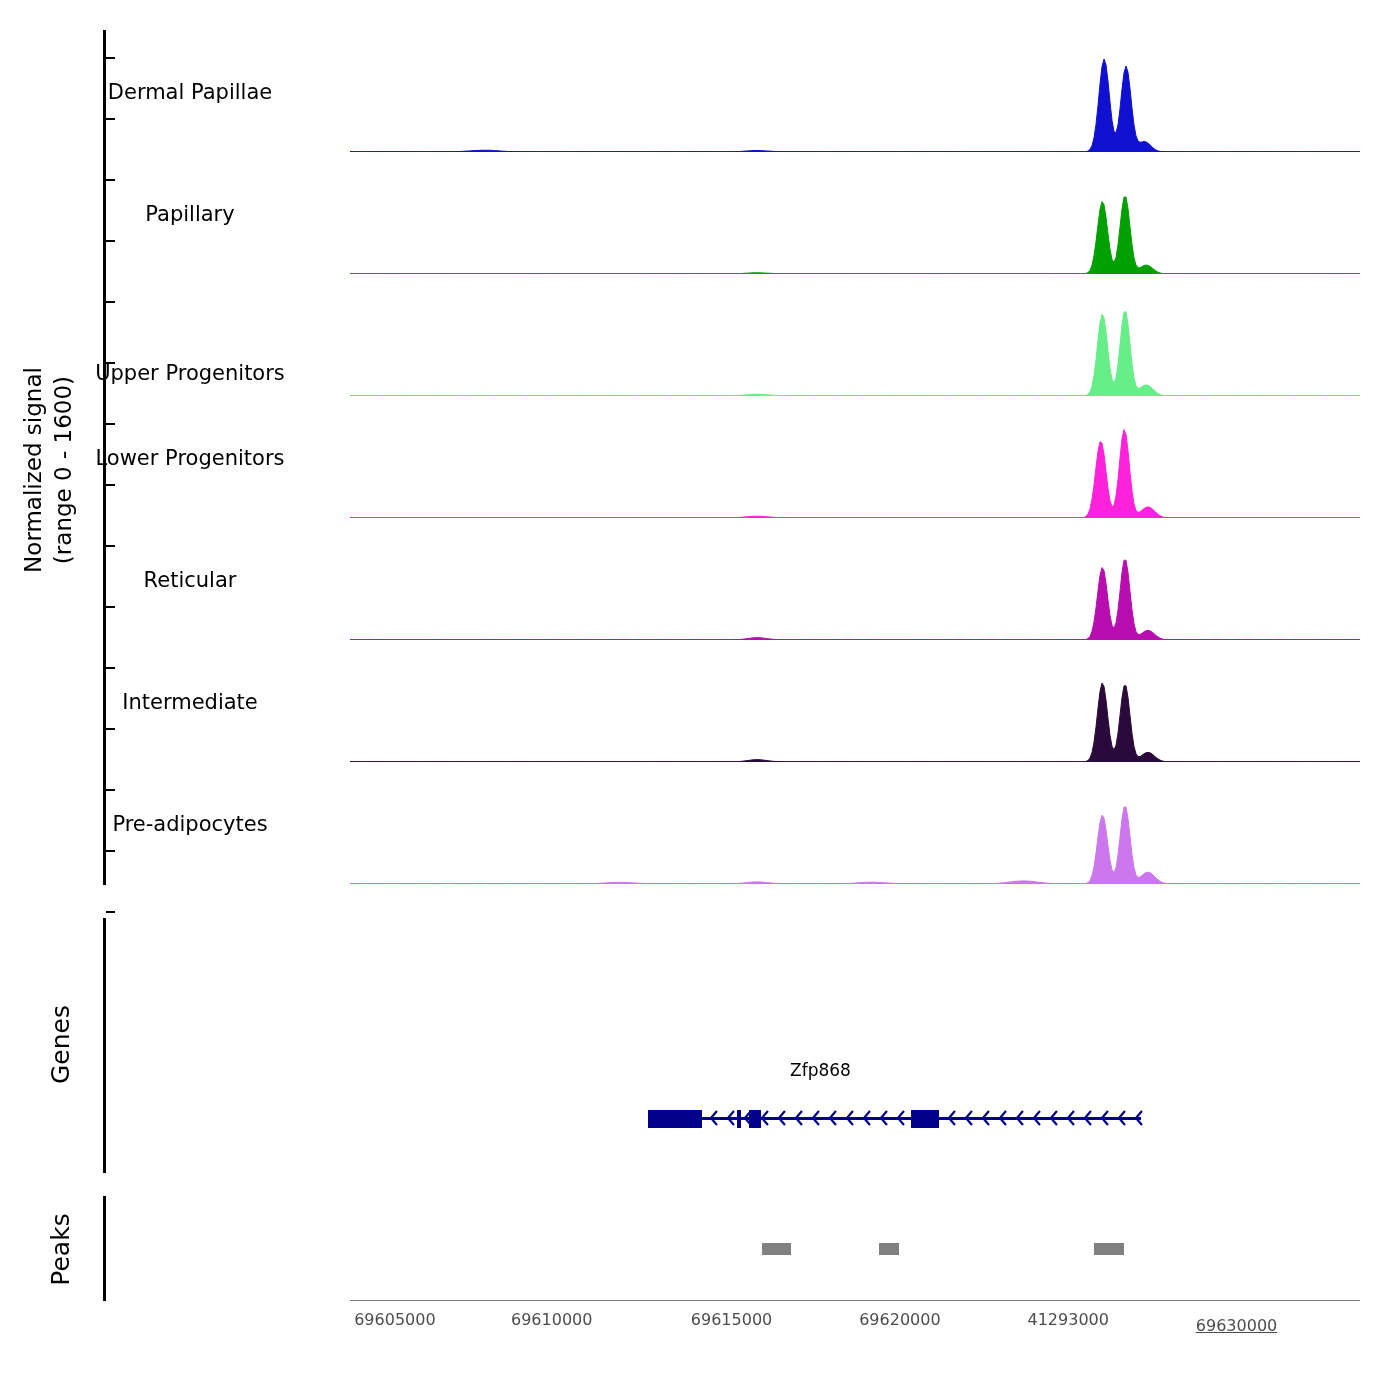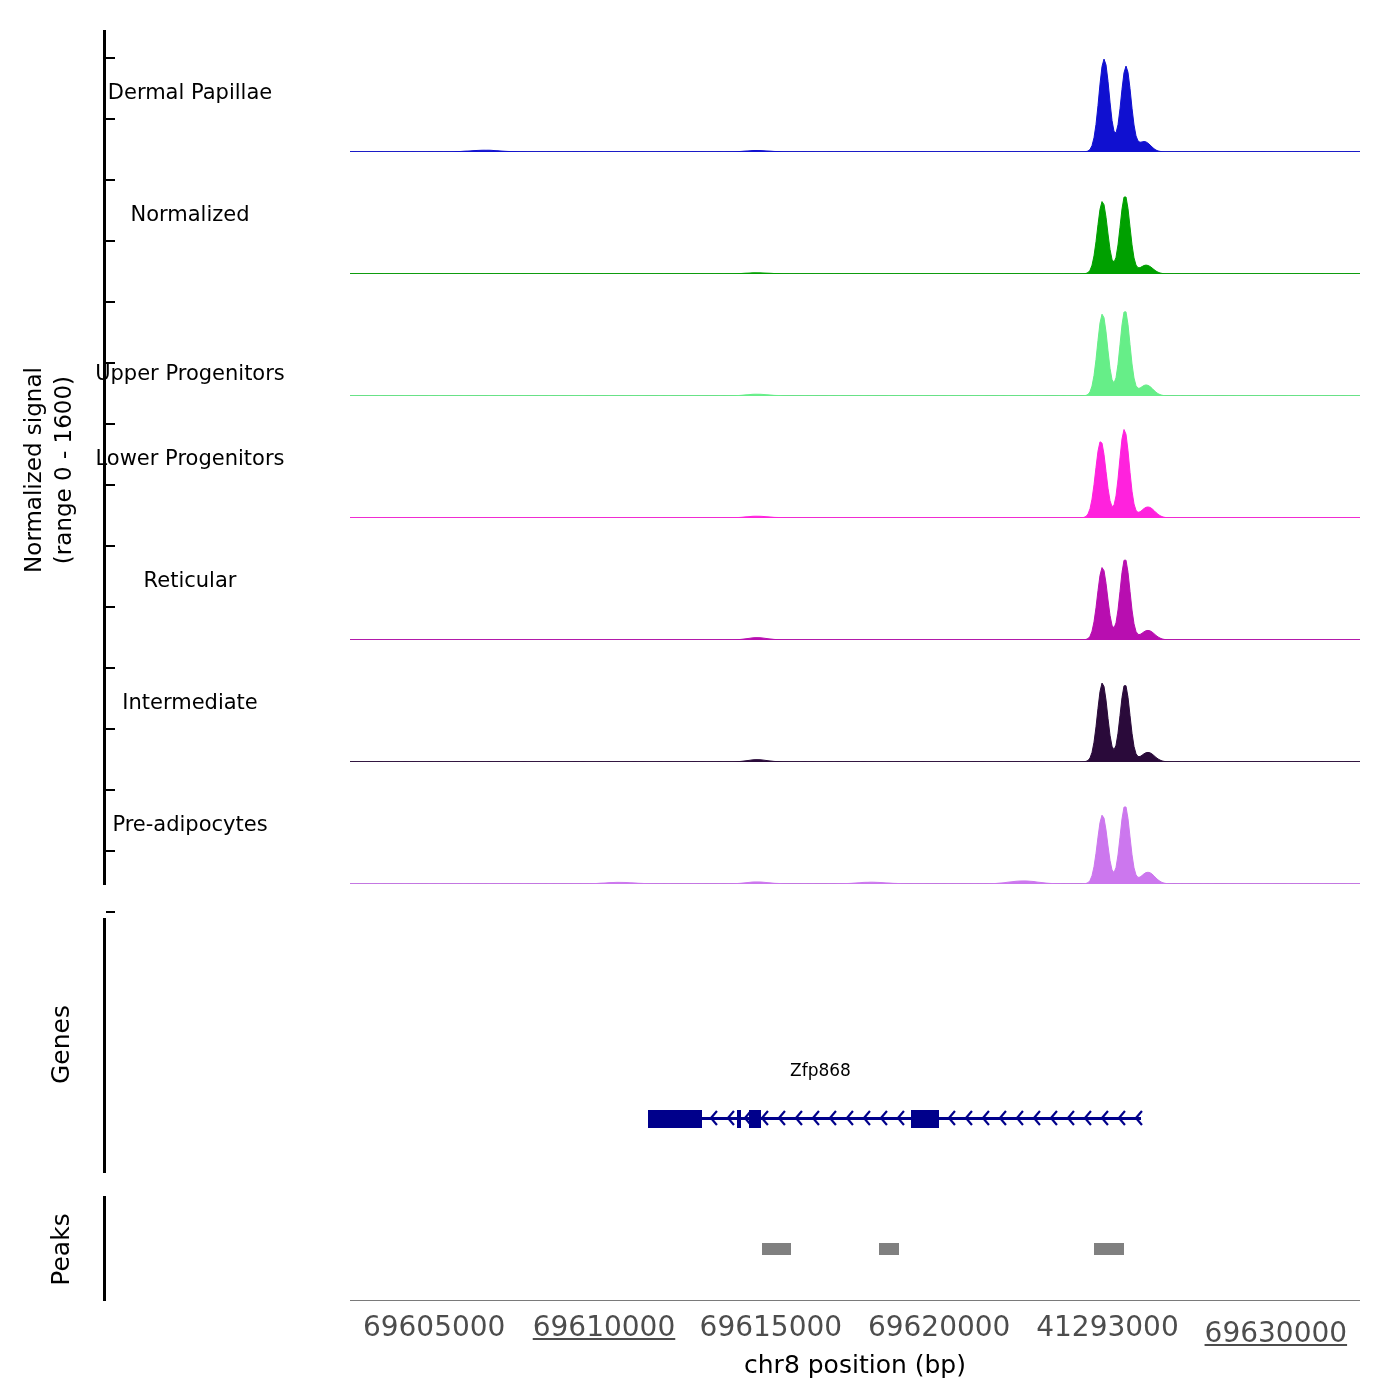--- a/index.html
+++ b/index.html
@@ -101,24 +101,24 @@
   }
 
   
   .xaxis-line {
     position: absolute;
     background: #7a7a7a;
     height: 1px;
   }
   .xtick-label {
     position: absolute;
-    font-size: 28px;
+    font-size: 16px;
     color: #4d4d4d;
     white-space: nowrap;
-    text-align: center;
+    text-align: left;
   }
   .xaxis-title {
     position: absolute;
     font-size: 25px;
     color: #000;
     text-align: center;
     white-space: nowrap;
   }
   .side-label {
     position: absolute;
@@ -157,21 +157,21 @@
         <polygon points="0,122 0,121.86 2,121.78 4,121.75 6,121.78 8,121.84 10,121.83 12,121.83 14,121.85 16,121.85 18,121.84 20,121.79 22,121.77 24,121.80 26,121.83 28,121.76 30,121.74 32,121.78 34,121.85 36,121.80 38,121.80 40,121.83 42,121.85 44,121.85 46,121.82 48,121.80 50,121.83 52,121.82 54,121.76 56,121.75 58,121.80 60,121.83 62,121.77 64,121.77 66,121.81 68,121.85 70,121.84 72,121.85 74,121.83 76,121.85 78,121.81 80,121.76 82,121.76 84,121.82 86,121.81 88,121.75 90,121.75 92,121.80 94,121.82 96,121.78 98,121.78 100,121.79 102,121.76 104,121.69 106,121.60 108,121.54 110,121.52 112,121.38 114,121.22 116,121.12 118,121.05 120,120.91 122,120.74 124,120.62 126,120.53 128,120.43 130,120.33 132,120.25 134,120.22 136,120.26 138,120.23 140,120.26 142,120.38 144,120.57 146,120.66 148,120.76 150,120.93 152,121.11 154,121.24 156,121.36 158,121.46 160,121.54 162,121.62 164,121.62 166,121.64 168,121.70 170,121.79 172,121.73 174,121.72 176,121.76 178,121.83 180,121.81 182,121.81 184,121.83 186,121.85 188,121.84 190,121.80 192,121.78 194,121.81 196,121.83 198,121.76 200,121.74 202,121.79 204,121.85 206,121.79 208,121.78 210,121.82 212,121.85 214,121.85 216,121.83 218,121.81 220,121.84 222,121.82 224,121.76 226,121.75 228,121.80 230,121.82 232,121.76 234,121.76 236,121.81 238,121.85 240,121.83 242,121.85 244,121.84 246,121.85 248,121.82 250,121.77 252,121.77 254,121.83 256,121.80 258,121.75 260,121.75 262,121.81 264,121.83 266,121.80 268,121.81 270,121.85 272,121.85 274,121.83 276,121.80 278,121.80 280,121.85 282,121.79 284,121.74 286,121.76 288,121.83 290,121.81 292,121.77 294,121.79 296,121.83 298,121.85 300,121.85 302,121.83 304,121.83 306,121.85 308,121.79 310,121.75 312,121.77 314,121.85 316,121.78 318,121.75 320,121.78 322,121.84 324,121.83 326,121.83 328,121.85 330,121.85 332,121.84 334,121.80 336,121.77 338,121.80 340,121.84 342,121.77 344,121.74 346,121.78 348,121.85 350,121.80 352,121.79 354,121.82 356,121.85 358,121.85 360,121.82 362,121.80 364,121.82 366,121.82 368,121.76 370,121.74 372,121.79 374,121.83 376,121.76 378,121.74 380,121.76 382,121.77 384,121.72 386,121.67 388,121.58 390,121.49 392,121.35 394,121.17 396,121.02 398,120.92 400,120.79 402,120.60 404,120.51 406,120.51 408,120.54 410,120.55 412,120.64 414,120.78 416,120.91 418,121.03 420,121.13 422,121.27 424,121.44 426,121.51 428,121.54 430,121.61 432,121.72 434,121.76 436,121.75 438,121.78 440,121.82 442,121.85 444,121.84 446,121.81 448,121.81 450,121.85 452,121.79 454,121.75 456,121.76 458,121.83 460,121.80 462,121.76 464,121.78 466,121.83 468,121.84 470,121.84 472,121.85 474,121.84 476,121.84 478,121.79 480,121.76 482,121.78 484,121.85 486,121.78 488,121.74 490,121.77 492,121.84 494,121.82 496,121.81 498,121.83 500,121.85 502,121.84 504,121.81 506,121.79 508,121.81 510,121.83 512,121.76 514,121.74 516,121.78 518,121.85 520,121.79 522,121.78 524,121.81 526,121.85 528,121.85 530,121.83 532,121.82 534,121.83 536,121.82 538,121.76 540,121.75 542,121.80 544,121.83 546,121.77 548,121.76 550,121.80 552,121.85 554,121.83 556,121.84 558,121.84 560,121.85 562,121.82 564,121.78 566,121.77 568,121.82 570,121.81 572,121.75 574,121.75 576,121.81 578,121.84 580,121.80 582,121.81 584,121.84 586,121.85 588,121.83 590,121.80 592,121.80 594,121.84 596,121.79 598,121.74 600,121.75 602,121.82 604,121.81 606,121.77 608,121.79 610,121.83 612,121.85 614,121.85 616,121.83 618,121.82 620,121.85 622,121.79 624,121.75 626,121.77 628,121.84 630,121.79 632,121.75 634,121.77 636,121.83 638,121.83 640,121.82 642,121.85 644,121.85 646,121.84 648,121.80 650,121.77 652,121.79 654,121.85 656,121.77 658,121.74 660,121.77 662,121.84 664,121.81 666,121.79 668,121.82 670,121.85 672,121.85 674,121.82 676,121.80 678,121.82 680,121.83 682,121.76 684,121.74 686,121.79 688,121.84 690,121.78 692,121.77 694,121.80 696,121.85 698,121.84 700,121.85 702,121.83 704,121.84 706,121.82 708,121.77 710,121.76 712,121.81 714,121.82 716,121.76 718,121.75 720,121.80 722,121.85 724,121.82 726,121.83 728,121.85 730,121.85 732,121.82 734,121.74 736,121.57 738,121.07 740,119.48 742,115.63 744,107.82 746,94.46 748,75.50 750,54.10 752,36.48 754,29.06 756,34.80 758,51.29 760,72.11 762,90.40 764,101.44 766,102.94 768,94.82 770,78.80 772,59.21 774,42.71 776,36.09 778,42.31 780,58.54 782,78.19 784,95.01 786,105.88 788,110.97 790,112.28 792,111.91 794,111.50 796,111.88 798,113.20 800,114.97 802,116.92 804,118.70 806,120.08 808,120.92 810,121.39 812,121.66 814,121.79 816,121.83 818,121.80 820,121.78 822,121.80 824,121.84 826,121.77 828,121.74 830,121.78 832,121.85 834,121.79 836,121.78 838,121.81 840,121.85 842,121.85 844,121.84 846,121.82 848,121.83 850,121.83 852,121.77 854,121.75 856,121.79 858,121.84 860,121.77 862,121.76 864,121.80 866,121.85 868,121.83 870,121.84 872,121.85 874,121.85 876,121.82 878,121.78 880,121.77 882,121.81 884,121.82 886,121.75 888,121.75 890,121.80 892,121.84 894,121.80 896,121.81 898,121.84 900,121.85 902,121.84 904,121.80 906,121.80 908,121.84 910,121.80 912,121.75 914,121.75 916,121.81 918,121.82 920,121.77 922,121.78 924,121.83 926,121.85 928,121.85 930,121.83 932,121.82 934,121.85 936,121.80 938,121.75 940,121.77 942,121.83 944,121.79 946,121.75 948,121.77 950,121.83 952,121.83 954,121.82 956,121.85 958,121.85 960,121.85 962,121.80 964,121.77 966,121.79 968,121.85 970,121.78 972,121.74 974,121.77 976,121.84 978,121.81 980,121.79 982,121.82 984,121.85 986,121.85 988,121.82 990,121.80 992,121.82 994,121.83 996,121.77 998,121.74 1000,121.78 1002,121.85 1004,121.78 1006,121.77 1008,121.80 1010,121.85 1010,122" fill="#1010d0" stroke="#1010d0" stroke-width="1"></polygon>
       </svg>
     </div>
     <div class="track-label" style="width: 300px; left: 40px; top: 80px;">Dermal Papillae</div>
     <div class="track" style="top: 152px; height: 122px;">
       <div class="baseline"></div>
       <svg width="1010" height="122">
         <polygon points="0,122 0,121.86 2,121.78 4,121.75 6,121.78 8,121.84 10,121.83 12,121.83 14,121.85 16,121.85 18,121.84 20,121.79 22,121.77 24,121.80 26,121.83 28,121.76 30,121.74 32,121.78 34,121.85 36,121.80 38,121.80 40,121.83 42,121.85 44,121.85 46,121.82 48,121.80 50,121.83 52,121.82 54,121.76 56,121.75 58,121.80 60,121.83 62,121.77 64,121.77 66,121.81 68,121.85 70,121.84 72,121.85 74,121.83 76,121.85 78,121.81 80,121.76 82,121.76 84,121.82 86,121.81 88,121.75 90,121.76 92,121.81 94,121.84 96,121.81 98,121.83 100,121.85 102,121.85 104,121.82 106,121.78 108,121.79 110,121.84 112,121.79 114,121.74 116,121.76 118,121.82 120,121.82 122,121.79 124,121.80 126,121.84 128,121.85 130,121.84 132,121.81 134,121.81 136,121.85 138,121.78 140,121.74 142,121.77 144,121.84 146,121.79 148,121.76 150,121.78 152,121.84 154,121.84 156,121.84 158,121.84 160,121.84 162,121.84 164,121.79 166,121.76 168,121.79 170,121.85 172,121.77 174,121.74 176,121.78 178,121.85 180,121.82 182,121.81 184,121.84 186,121.85 188,121.84 190,121.81 192,121.78 194,121.81 196,121.83 198,121.76 200,121.74 202,121.79 204,121.85 206,121.79 208,121.78 210,121.82 212,121.85 214,121.85 216,121.83 218,121.81 220,121.84 222,121.82 224,121.76 226,121.75 228,121.80 230,121.82 232,121.76 234,121.76 236,121.81 238,121.85 240,121.83 242,121.85 244,121.84 246,121.85 248,121.82 250,121.77 252,121.77 254,121.83 256,121.80 258,121.75 260,121.75 262,121.81 264,121.83 266,121.80 268,121.81 270,121.85 272,121.85 274,121.83 276,121.80 278,121.80 280,121.85 282,121.79 284,121.74 286,121.76 288,121.83 290,121.81 292,121.77 294,121.79 296,121.83 298,121.85 300,121.85 302,121.83 304,121.83 306,121.85 308,121.79 310,121.75 312,121.77 314,121.85 316,121.78 318,121.75 320,121.78 322,121.84 324,121.83 326,121.83 328,121.85 330,121.85 332,121.84 334,121.80 336,121.77 338,121.80 340,121.84 342,121.77 344,121.74 346,121.78 348,121.85 350,121.80 352,121.79 354,121.82 356,121.85 358,121.85 360,121.82 362,121.80 364,121.82 366,121.82 368,121.76 370,121.74 372,121.79 374,121.83 376,121.76 378,121.75 380,121.77 382,121.79 384,121.75 386,121.71 388,121.63 390,121.57 392,121.45 394,121.30 396,121.18 398,121.12 400,121.01 402,120.86 404,120.79 406,120.80 408,120.83 410,120.83 412,120.90 414,121.02 416,121.12 418,121.20 420,121.28 422,121.38 424,121.53 426,121.57 428,121.59 430,121.64 432,121.74 434,121.78 436,121.76 438,121.78 440,121.83 442,121.85 444,121.84 446,121.81 448,121.81 450,121.85 452,121.79 454,121.75 456,121.76 458,121.83 460,121.80 462,121.76 464,121.78 466,121.83 468,121.84 470,121.84 472,121.85 474,121.84 476,121.84 478,121.79 480,121.76 482,121.78 484,121.85 486,121.78 488,121.74 490,121.77 492,121.84 494,121.82 496,121.81 498,121.83 500,121.85 502,121.84 504,121.81 506,121.79 508,121.81 510,121.83 512,121.76 514,121.74 516,121.78 518,121.85 520,121.79 522,121.78 524,121.81 526,121.85 528,121.85 530,121.83 532,121.82 534,121.83 536,121.82 538,121.76 540,121.75 542,121.80 544,121.83 546,121.77 548,121.76 550,121.80 552,121.85 554,121.83 556,121.84 558,121.84 560,121.85 562,121.82 564,121.78 566,121.77 568,121.82 570,121.81 572,121.75 574,121.75 576,121.81 578,121.84 580,121.80 582,121.81 584,121.84 586,121.85 588,121.83 590,121.80 592,121.80 594,121.84 596,121.79 598,121.74 600,121.75 602,121.82 604,121.81 606,121.77 608,121.79 610,121.83 612,121.85 614,121.85 616,121.83 618,121.82 620,121.85 622,121.79 624,121.75 626,121.77 628,121.84 630,121.79 632,121.75 634,121.77 636,121.83 638,121.83 640,121.82 642,121.85 644,121.85 646,121.84 648,121.80 650,121.77 652,121.79 654,121.85 656,121.77 658,121.74 660,121.77 662,121.84 664,121.81 666,121.79 668,121.82 670,121.85 672,121.85 674,121.82 676,121.80 678,121.82 680,121.83 682,121.76 684,121.74 686,121.79 688,121.84 690,121.78 692,121.77 694,121.80 696,121.85 698,121.84 700,121.85 702,121.83 704,121.84 706,121.82 708,121.77 710,121.76 712,121.81 714,121.82 716,121.76 718,121.75 720,121.80 722,121.85 724,121.82 726,121.83 728,121.85 730,121.85 732,121.81 734,121.70 736,121.42 738,120.62 740,118.33 742,113.22 744,103.87 746,89.74 748,72.65 750,57.34 752,49.58 754,52.66 756,65.18 758,82.02 760,97.39 762,107.38 764,110.29 766,105.38 768,92.98 770,75.16 772,56.93 774,45.11 776,44.99 778,56.66 780,74.91 782,92.85 784,105.91 786,113.09 788,115.68 790,115.68 792,114.59 794,113.52 796,113.08 798,113.48 800,114.46 802,115.94 804,117.59 806,119.10 808,120.20 810,120.94 812,121.41 814,121.67 816,121.77 818,121.78 820,121.78 822,121.80 824,121.84 826,121.77 828,121.74 830,121.78 832,121.85 834,121.79 836,121.78 838,121.81 840,121.85 842,121.85 844,121.84 846,121.82 848,121.83 850,121.83 852,121.77 854,121.75 856,121.79 858,121.84 860,121.77 862,121.76 864,121.80 866,121.85 868,121.83 870,121.84 872,121.85 874,121.85 876,121.82 878,121.78 880,121.77 882,121.81 884,121.82 886,121.75 888,121.75 890,121.80 892,121.84 894,121.80 896,121.81 898,121.84 900,121.85 902,121.84 904,121.80 906,121.80 908,121.84 910,121.80 912,121.75 914,121.75 916,121.81 918,121.82 920,121.77 922,121.78 924,121.83 926,121.85 928,121.85 930,121.83 932,121.82 934,121.85 936,121.80 938,121.75 940,121.77 942,121.83 944,121.79 946,121.75 948,121.77 950,121.83 952,121.83 954,121.82 956,121.85 958,121.85 960,121.85 962,121.80 964,121.77 966,121.79 968,121.85 970,121.78 972,121.74 974,121.77 976,121.84 978,121.81 980,121.79 982,121.82 984,121.85 986,121.85 988,121.82 990,121.80 992,121.82 994,121.83 996,121.77 998,121.74 1000,121.78 1002,121.85 1004,121.78 1006,121.77 1008,121.80 1010,121.85 1010,122" fill="#00a000" stroke="#00a000" stroke-width="1"></polygon>
       </svg>
     </div>
-    <div class="track-label" style="width: 300px; left: 40px; top: 202px;">Normalized</div>
+    <div class="track-label" style="width: 300px; left: 40px; top: 202px;">Papillary</div>
     <div class="track" style="top: 274px; height: 122px;">
       <div class="baseline"></div>
       <svg width="1010" height="122">
         <polygon points="0,122 0,121.86 2,121.78 4,121.75 6,121.78 8,121.84 10,121.83 12,121.83 14,121.85 16,121.85 18,121.84 20,121.79 22,121.77 24,121.80 26,121.83 28,121.76 30,121.74 32,121.78 34,121.85 36,121.80 38,121.80 40,121.83 42,121.85 44,121.85 46,121.82 48,121.80 50,121.83 52,121.82 54,121.76 56,121.75 58,121.80 60,121.83 62,121.77 64,121.77 66,121.81 68,121.85 70,121.84 72,121.85 74,121.83 76,121.85 78,121.81 80,121.76 82,121.76 84,121.82 86,121.81 88,121.75 90,121.76 92,121.81 94,121.84 96,121.81 98,121.83 100,121.85 102,121.85 104,121.82 106,121.78 108,121.79 110,121.84 112,121.79 114,121.74 116,121.76 118,121.82 120,121.82 122,121.79 124,121.80 126,121.84 128,121.85 130,121.84 132,121.81 134,121.81 136,121.85 138,121.78 140,121.74 142,121.77 144,121.84 146,121.79 148,121.76 150,121.78 152,121.84 154,121.84 156,121.84 158,121.84 160,121.84 162,121.84 164,121.79 166,121.76 168,121.79 170,121.85 172,121.77 174,121.74 176,121.78 178,121.85 180,121.82 182,121.81 184,121.84 186,121.85 188,121.84 190,121.81 192,121.78 194,121.81 196,121.83 198,121.76 200,121.74 202,121.79 204,121.85 206,121.79 208,121.78 210,121.82 212,121.85 214,121.85 216,121.83 218,121.81 220,121.84 222,121.82 224,121.76 226,121.75 228,121.80 230,121.82 232,121.76 234,121.76 236,121.81 238,121.85 240,121.83 242,121.85 244,121.84 246,121.85 248,121.82 250,121.77 252,121.77 254,121.83 256,121.80 258,121.75 260,121.75 262,121.81 264,121.83 266,121.80 268,121.81 270,121.85 272,121.85 274,121.83 276,121.80 278,121.80 280,121.85 282,121.79 284,121.74 286,121.76 288,121.83 290,121.81 292,121.77 294,121.79 296,121.83 298,121.85 300,121.85 302,121.83 304,121.83 306,121.85 308,121.79 310,121.75 312,121.77 314,121.85 316,121.78 318,121.75 320,121.78 322,121.84 324,121.83 326,121.83 328,121.85 330,121.85 332,121.84 334,121.80 336,121.77 338,121.80 340,121.84 342,121.77 344,121.74 346,121.78 348,121.85 350,121.80 352,121.79 354,121.82 356,121.85 358,121.85 360,121.82 362,121.80 364,121.82 366,121.82 368,121.76 370,121.74 372,121.78 374,121.83 376,121.75 378,121.73 380,121.75 382,121.76 384,121.69 386,121.63 388,121.52 390,121.41 392,121.25 394,121.03 396,120.85 398,120.72 400,120.56 402,120.35 404,120.24 406,120.22 408,120.25 410,120.27 412,120.38 414,120.54 416,120.70 418,120.85 420,120.99 422,121.16 424,121.36 426,121.45 428,121.49 430,121.58 432,121.70 434,121.75 436,121.74 438,121.77 440,121.82 442,121.84 444,121.84 446,121.81 448,121.81 450,121.85 452,121.79 454,121.75 456,121.76 458,121.83 460,121.80 462,121.76 464,121.78 466,121.83 468,121.84 470,121.84 472,121.85 474,121.84 476,121.84 478,121.79 480,121.76 482,121.78 484,121.85 486,121.78 488,121.74 490,121.77 492,121.84 494,121.82 496,121.81 498,121.83 500,121.85 502,121.84 504,121.81 506,121.79 508,121.81 510,121.83 512,121.76 514,121.74 516,121.78 518,121.85 520,121.79 522,121.78 524,121.81 526,121.85 528,121.85 530,121.83 532,121.82 534,121.83 536,121.82 538,121.76 540,121.75 542,121.80 544,121.83 546,121.77 548,121.76 550,121.80 552,121.85 554,121.83 556,121.84 558,121.84 560,121.85 562,121.82 564,121.78 566,121.77 568,121.82 570,121.81 572,121.75 574,121.75 576,121.81 578,121.84 580,121.80 582,121.81 584,121.84 586,121.85 588,121.83 590,121.80 592,121.80 594,121.84 596,121.79 598,121.74 600,121.75 602,121.82 604,121.81 606,121.77 608,121.79 610,121.83 612,121.85 614,121.85 616,121.83 618,121.82 620,121.85 622,121.79 624,121.75 626,121.77 628,121.84 630,121.79 632,121.75 634,121.77 636,121.83 638,121.83 640,121.82 642,121.85 644,121.85 646,121.84 648,121.80 650,121.77 652,121.79 654,121.85 656,121.77 658,121.74 660,121.77 662,121.84 664,121.81 666,121.79 668,121.82 670,121.85 672,121.85 674,121.82 676,121.80 678,121.82 680,121.83 682,121.76 684,121.74 686,121.79 688,121.84 690,121.78 692,121.77 694,121.80 696,121.85 698,121.84 700,121.85 702,121.83 704,121.84 706,121.82 708,121.77 710,121.76 712,121.81 714,121.82 716,121.76 718,121.75 720,121.80 722,121.85 724,121.82 726,121.83 728,121.85 730,121.85 732,121.80 734,121.68 736,121.38 738,120.46 740,117.88 742,112.12 744,101.54 746,85.57 748,66.26 750,48.96 752,40.20 754,43.67 756,57.82 758,76.85 760,94.24 762,105.59 764,109.02 766,103.79 768,90.29 770,70.83 772,50.92 774,38.00 776,37.85 778,50.57 780,70.44 782,89.93 784,104.06 786,111.70 788,114.32 790,114.10 792,112.73 794,111.44 796,110.90 798,111.37 800,112.56 802,114.35 804,116.37 806,118.23 808,119.63 810,120.60 812,121.22 814,121.57 816,121.73 818,121.77 820,121.77 822,121.80 824,121.84 826,121.77 828,121.74 830,121.78 832,121.85 834,121.79 836,121.78 838,121.81 840,121.85 842,121.85 844,121.84 846,121.82 848,121.83 850,121.83 852,121.77 854,121.75 856,121.79 858,121.84 860,121.77 862,121.76 864,121.80 866,121.85 868,121.83 870,121.84 872,121.85 874,121.85 876,121.82 878,121.78 880,121.77 882,121.81 884,121.82 886,121.75 888,121.75 890,121.80 892,121.84 894,121.80 896,121.81 898,121.84 900,121.85 902,121.84 904,121.80 906,121.80 908,121.84 910,121.80 912,121.75 914,121.75 916,121.81 918,121.82 920,121.77 922,121.78 924,121.83 926,121.85 928,121.85 930,121.83 932,121.82 934,121.85 936,121.80 938,121.75 940,121.77 942,121.83 944,121.79 946,121.75 948,121.77 950,121.83 952,121.83 954,121.82 956,121.85 958,121.85 960,121.85 962,121.80 964,121.77 966,121.79 968,121.85 970,121.78 972,121.74 974,121.77 976,121.84 978,121.81 980,121.79 982,121.82 984,121.85 986,121.85 988,121.82 990,121.80 992,121.82 994,121.83 996,121.77 998,121.74 1000,121.78 1002,121.85 1004,121.78 1006,121.77 1008,121.80 1010,121.85 1010,122" fill="#66ee88" stroke="#66ee88" stroke-width="1"></polygon>
       </svg>
     </div>
     <div class="track-label" style="width: 300px; left: 40px; top: 324px; margin-top: 37px;">Upper Progenitors</div>
     <div class="track" style="top: 396px; height: 122px;">
       <div class="baseline"></div>
       <svg width="1010" height="122">
@@ -239,19 +239,18 @@
       <path d="M1124.95,5 L1118.95,12 L1124.95,19" stroke="#00008b" stroke-width="2.2" fill="none"></path>
       <path d="M1141.95,5 L1135.95,12 L1141.95,19" stroke="#00008b" stroke-width="2.2" fill="none"></path>
     </svg>
     <div class="spine" style="left: 103px; top: 1196px; height: 105px;"></div>
     <div class="side-label" style="width: 200px; left: -40px; top: 1235px;">Peaks</div>
     <div class="peak" style="left: 762.417px; width: 28.6167px; top: 1243px; background: rgb(128, 128, 128);"></div>
     <div class="peak" style="left: 878.567px; width: 20.2px; top: 1243px; background: rgb(128, 128, 128);"></div>
     <div class="peak" style="left: 1094.03px; width: 30.3px; top: 1243px; background: rgb(128, 128, 128);"></div>
     <div class="xaxis-line" style="left: 350px; width: 1010px; top: 1300px;"></div>
     <div class="xtick-label" style="width: 160px; left: 354.167px; top: 1310px;">69605000</div>
-    <div class="xtick-label" style="width: 160px; left: 524px; top: 1310px; text-decoration: underline;">69610000</div>
+    <div class="xtick-label" style="width: 160px; left: 511px; top: 1310px;">69610000</div>
     <div class="xtick-label" style="width: 160px; left: 690.833px; top: 1310px;">69615000</div>
     <div class="xtick-label" style="width: 160px; left: 859.167px; top: 1310px;">69620000</div>
     <div class="xtick-label" style="width: 160px; left: 1027.5px; top: 1310px;">41293000</div>
     <div class="xtick-label" style="width: 160px; left: 1195.83px; top: 1316px; text-decoration: underline;">69630000</div>
-    <div class="xaxis-title" style="width: 900px; left: 405px; top: 1350px;">chr8 position (bp)</div>
   </div>
 
 </body></html>

